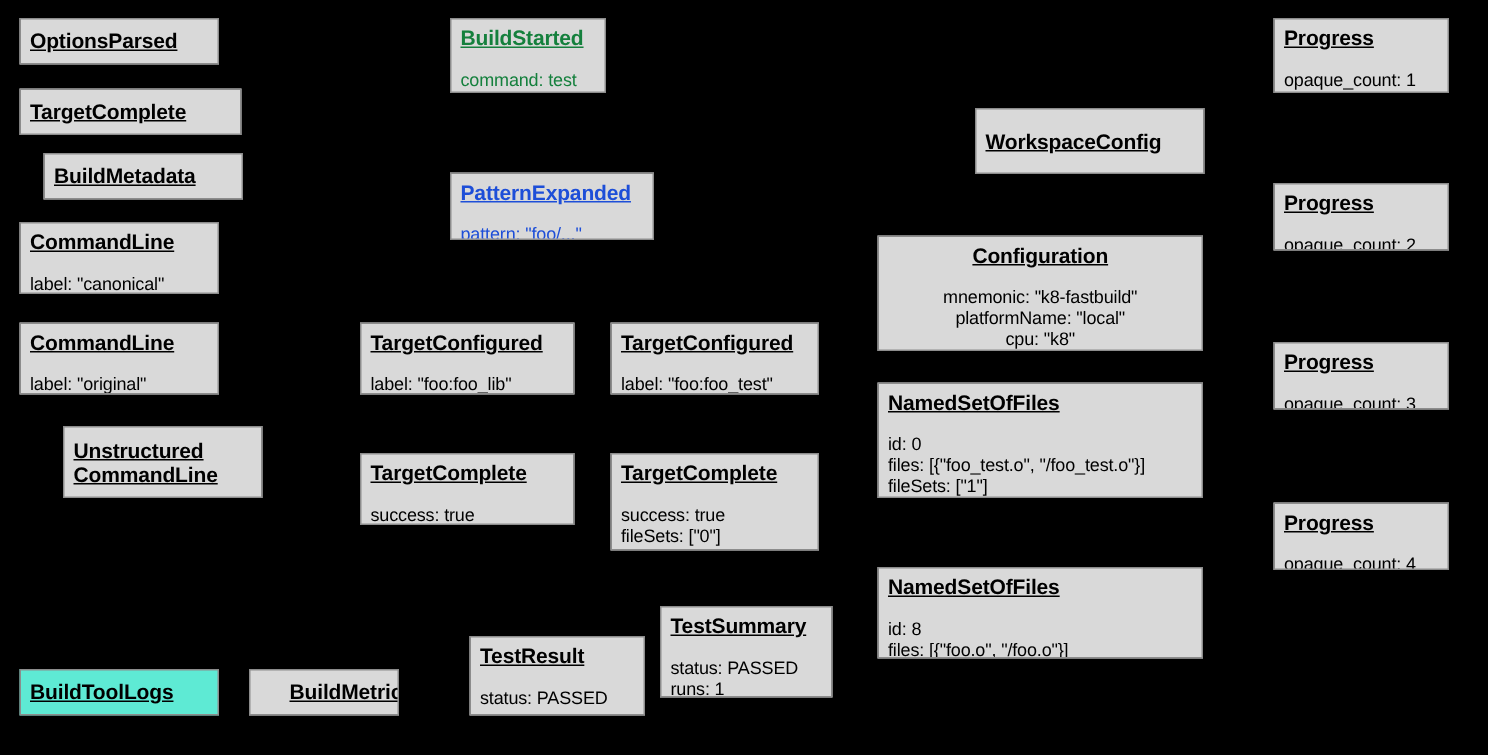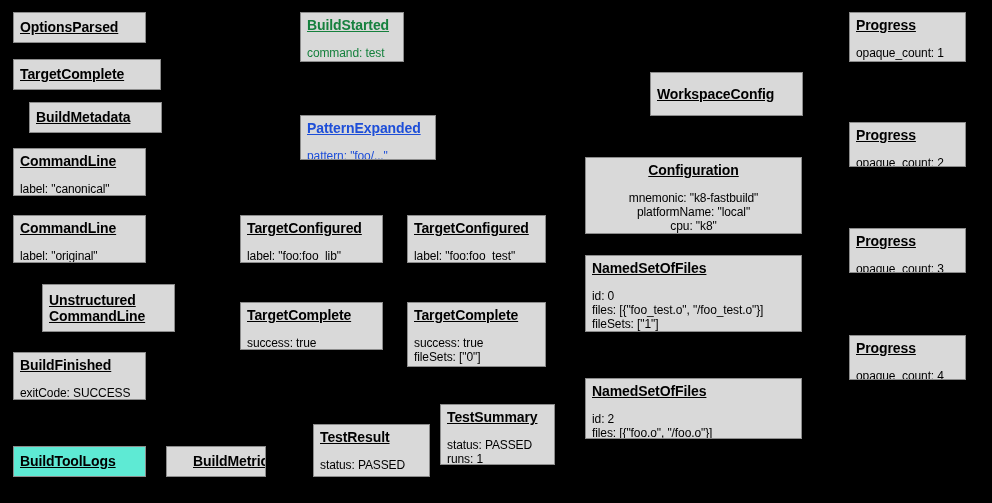--- a/index.html
+++ b/index.html
@@ -76,26 +76,20 @@
     </div>
     <div class="node" style="left: 13px; top: 215px; width: 133px; height: 48px; background: rgb(217, 217, 217); border-color: rgb(140, 140, 140); color: rgb(0, 0, 0);">
       <div class="node-title">CommandLine</div>
       <div class="node-fields">
         <div class="node-field">label: "original"</div>
       </div>
     </div>
     <div class="node title-only" style="left: 13px; top: 284px; width: 133px; height: 48px; background: rgb(217, 217, 217); border-color: rgb(140, 140, 140); color: rgb(0, 0, 0); margin-left: 29px;">
       <div class="node-title wrap">Unstructured CommandLine</div>
     </div>
-    <div class="node" style="left: 13px; top: 352px; width: 133px; height: 48px; background: rgb(217, 217, 217); border-color: rgb(140, 140, 140); color: rgb(0, 0, 0);">
-      <div class="node-title">BuildFinished</div>
-      <div class="node-fields">
-        <div class="node-field">exitCode: SUCCESS</div>
-      </div>
-    </div>
     <div class="node title-only" style="left: 13px; top: 446px; width: 133px; height: 31px; background: #5eead4; border-color: rgb(140, 140, 140); color: rgb(0, 0, 0);">
       <div class="node-title">BuildToolLogs</div>
     </div>
     <div class="node title-only" style="left: 166px; top: 446px; width: 100px; height: 31px; background: rgb(217, 217, 217); border-color: rgb(140, 140, 140); color: rgb(0, 0, 0); padding-left: 26px;">
       <div class="node-title">BuildMetrics</div>
     </div>
     <div class="node" style="left: 300px; top: 12px; width: 104px; height: 50px; background: rgb(217, 217, 217); border-color: rgb(140, 140, 140); color: #15803d;">
       <div class="node-title">BuildStarted</div>
       <div class="node-fields">
         <div class="node-field">command: test</div>
@@ -160,21 +154,21 @@
       <div class="node-title">NamedSetOfFiles</div>
       <div class="node-fields">
         <div class="node-field">id: 0</div>
         <div class="node-field">files: [{"foo_test.o", "/foo_test.o"}]</div>
         <div class="node-field">fileSets: ["1"]</div>
       </div>
     </div>
     <div class="node" style="left: 585px; top: 378px; width: 217px; height: 61px; background: rgb(217, 217, 217); border-color: rgb(140, 140, 140); color: rgb(0, 0, 0);">
       <div class="node-title">NamedSetOfFiles</div>
       <div class="node-fields">
-        <div class="node-field">id: 2</div>
+        <div class="node-field">id: 8</div>
         <div class="node-field">files: [{"foo.o", "/foo.o"}]</div>
       </div>
     </div>
     <div class="node" style="left: 849px; top: 12px; width: 117px; height: 50px; background: rgb(217, 217, 217); border-color: rgb(140, 140, 140); color: rgb(0, 0, 0);">
       <div class="node-title">Progress</div>
       <div class="node-fields">
         <div class="node-field">opaque_count: 1</div>
       </div>
     </div>
     <div class="node" style="left: 849px; top: 122px; width: 117px; height: 45px; background: rgb(217, 217, 217); border-color: rgb(140, 140, 140); color: rgb(0, 0, 0);">

